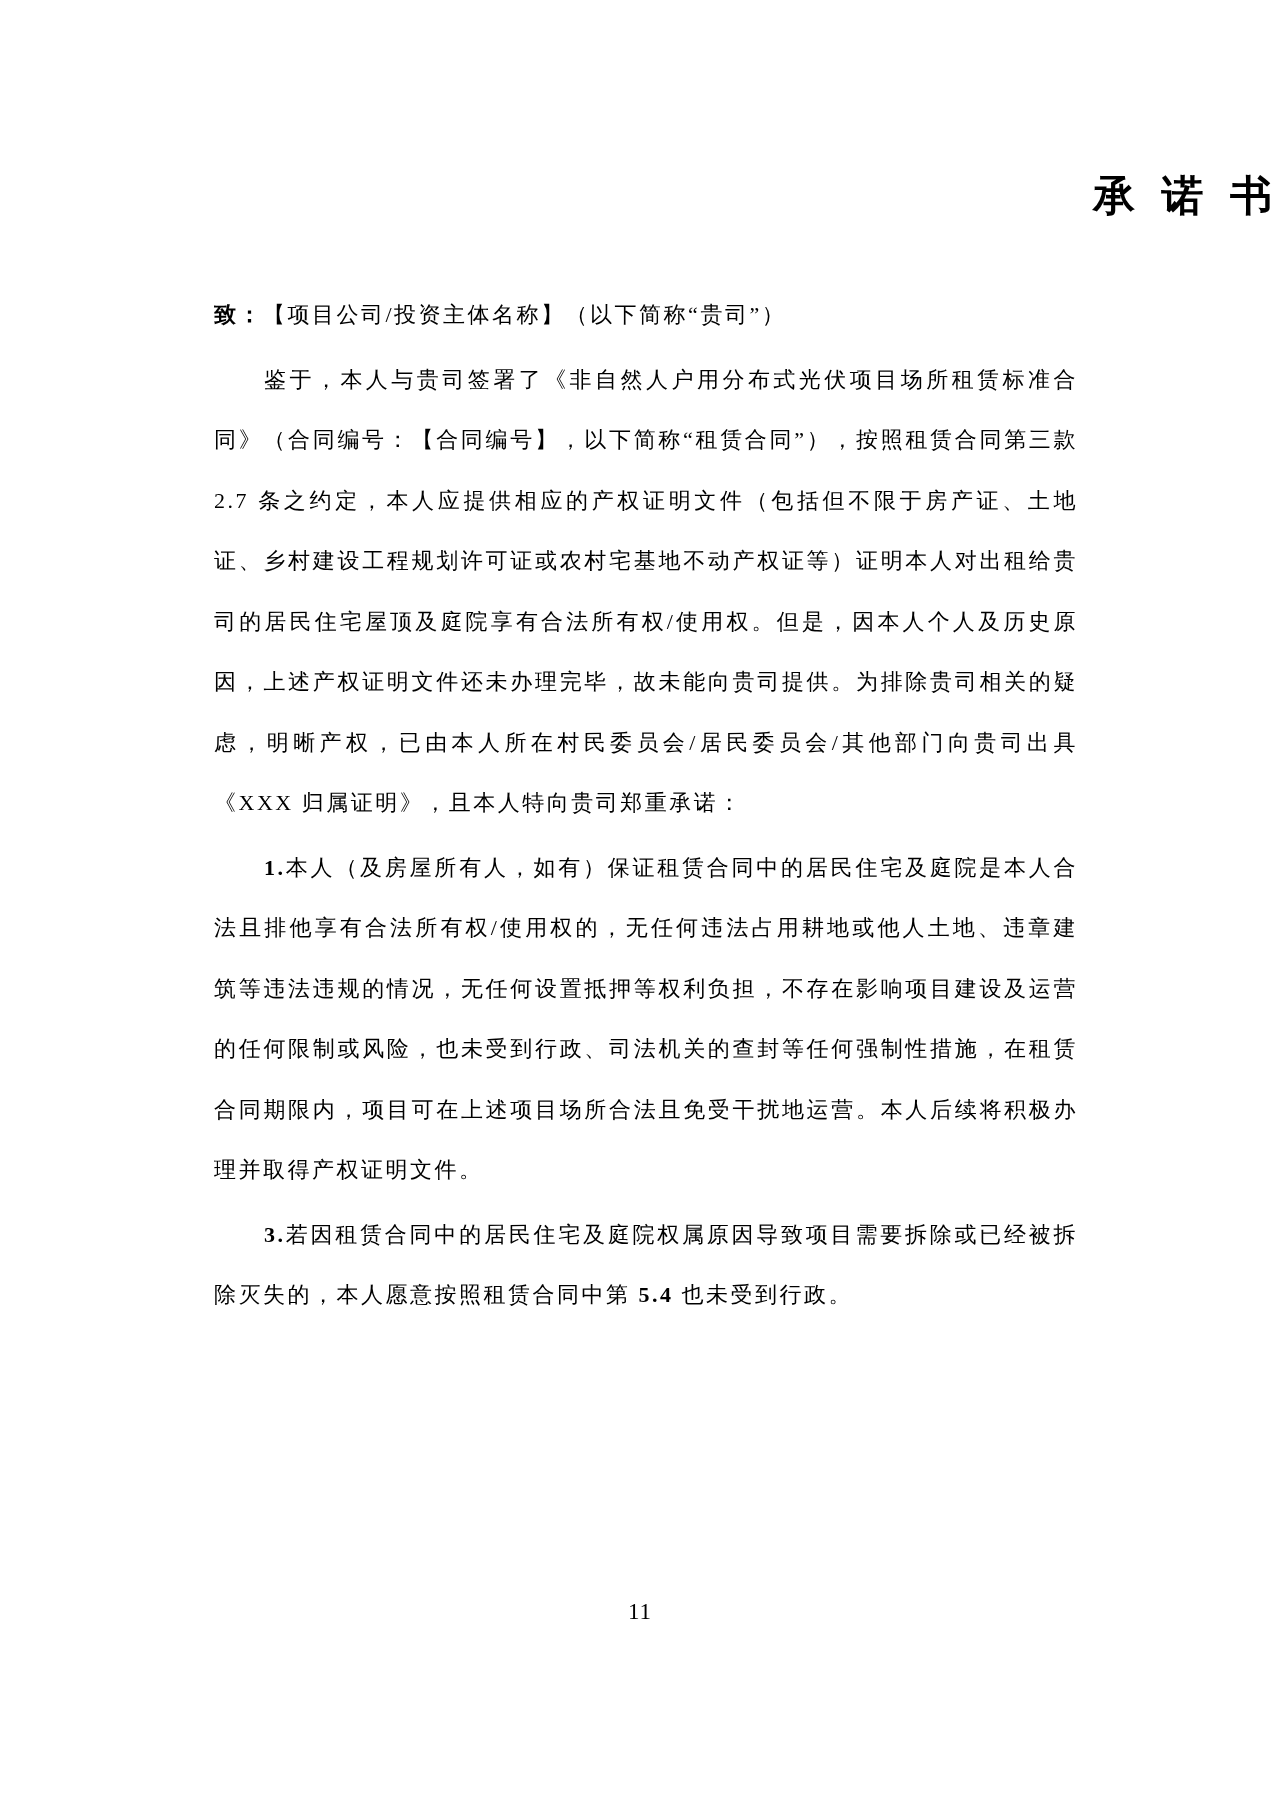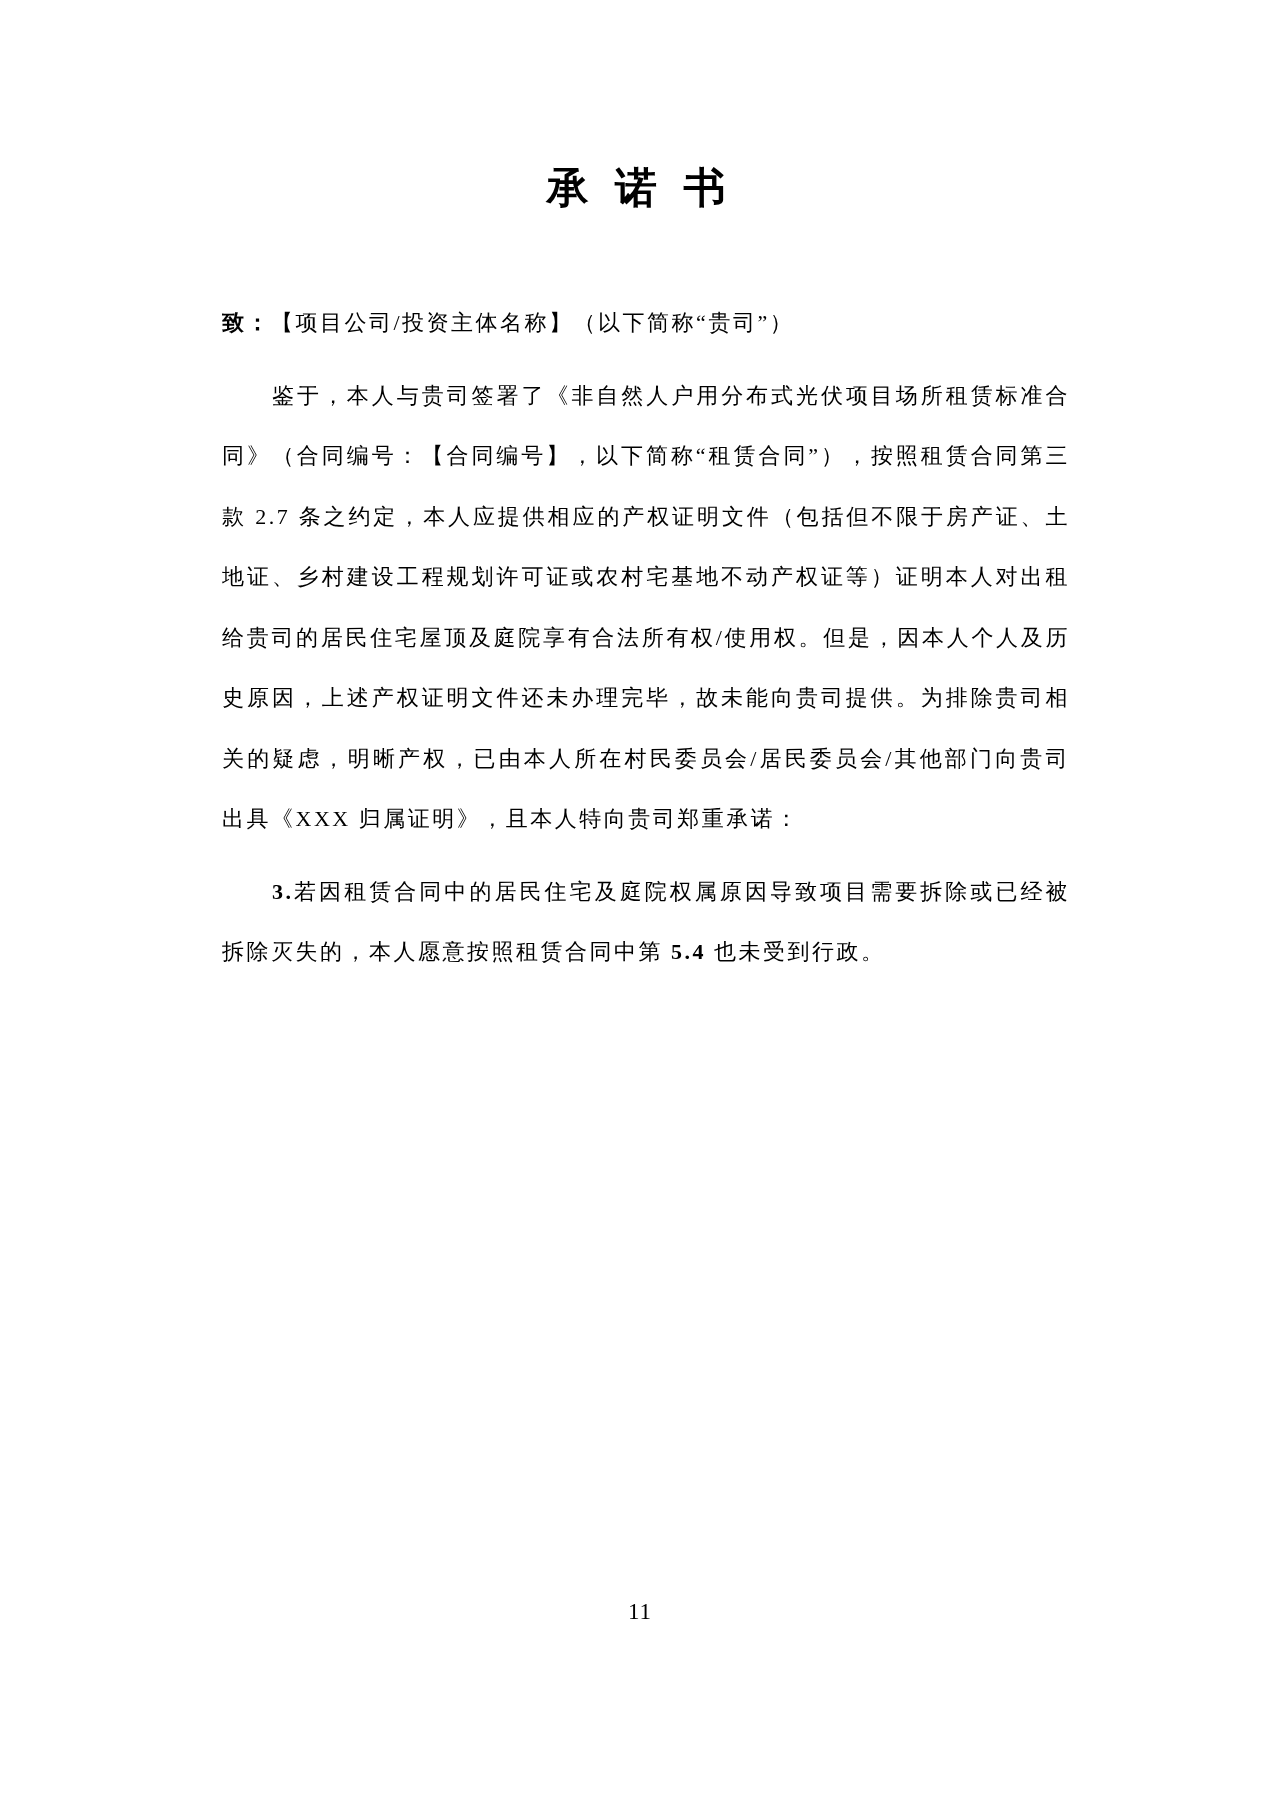--- a/index.html
+++ b/index.html
@@ -11,42 +11,42 @@
     position: relative;
     width: 1280px;
     height: 1810px;
     background: #ffffff;
     color: #000000;
     font-family: "Liberation Serif", "DejaVu Serif", serif;
     overflow: hidden;
   }
   .doc-title {
     position: absolute;
-    top: 164px;
+    top: 172px;
     left: 0;
     width: 1280px;
-    text-align: center;
+    text-align: right;
     font-size: 42px;
     font-weight: bold;
     letter-spacing: 8px;
     line-height: 48px;
     white-space: pre;
   }
   .doc-body {
     position: absolute;
     top: 281px;
     left: 210px;
     width: 872px;
     font-size: 22px;
     line-height: 60.5px;
     letter-spacing: 2.5px;
     text-align: justify;
   }
   .para {
-    margin: 12px;
+    margin: 4px;
     padding: 0;
   }
   .para.indent {
     text-indent: 50px;
   }
   .para b {
     font-weight: bold;
   }
   .signature-row {
     position: absolute;
@@ -77,19 +77,20 @@
 </head>
 <body>
 
 <div class="page">
 
   <div class="doc-title">承 诺 书</div>
 
   <div class="doc-body" id="doc-body">
       <p class="para"><b>致：</b><span>【项目公司/投资主体名称】（以下简称“贵司”）</span></p>
       <p class="para indent"><span>鉴于，本人与贵司签署了《非自然人户用分布式光伏项目场所租赁标准合同》（合同编号：【合同编号】，以下简称“租赁合同”），按照租赁合同第三款 2.7 条之约定，本人应提供相应的产权证明文件（包括但不限于房产证、土地证、乡村建设工程规划许可证或农村宅基地不动产权证等）证明本人对出租给贵司的居民住宅屋顶及庭院享有合法所有权/使用权。但是，因本人个人及历史原因，上述产权证明文件还未办理完毕，故未能向贵司提供。为排除贵司相关的疑虑，明晰产权，已由本人所在村民委员会/居民委员会/其他部门向贵司出具《XXX 归属证明》，且本人特向贵司郑重承诺：</span></p>
+      <p class="para indent"><b>1.</b><span>本人（及房屋所有人，如有）保证租赁合同中的居民住宅及庭院是本人合法且排他享有合法所有权/使用权的，无任何违法占用耕地或他人土地、违章建筑等违法违规的情况，无任何设置抵押等权利负担，不存在影响项目建设及运营的任何限制或风险，也未受到行政、司法机关的查封等任何强制性措施，在租赁合同期限内，项目可在上述项目场所合法且免受干扰地运营。本人后续将积极办理并取得产权证明文件。</span></p>
       <p class="para indent"><b>3.</b><span>若因租赁合同中的居民住宅及庭院权属原因导致项目需要拆除或已经被拆除灭失的，本人愿意按照租赁合同中第 </span><b>5.4</b><span> 也未受到行政。</span></p>
     </div>
 
 
   <div class="page-number">11</div>
 
 </div>
 
 </body></html>

